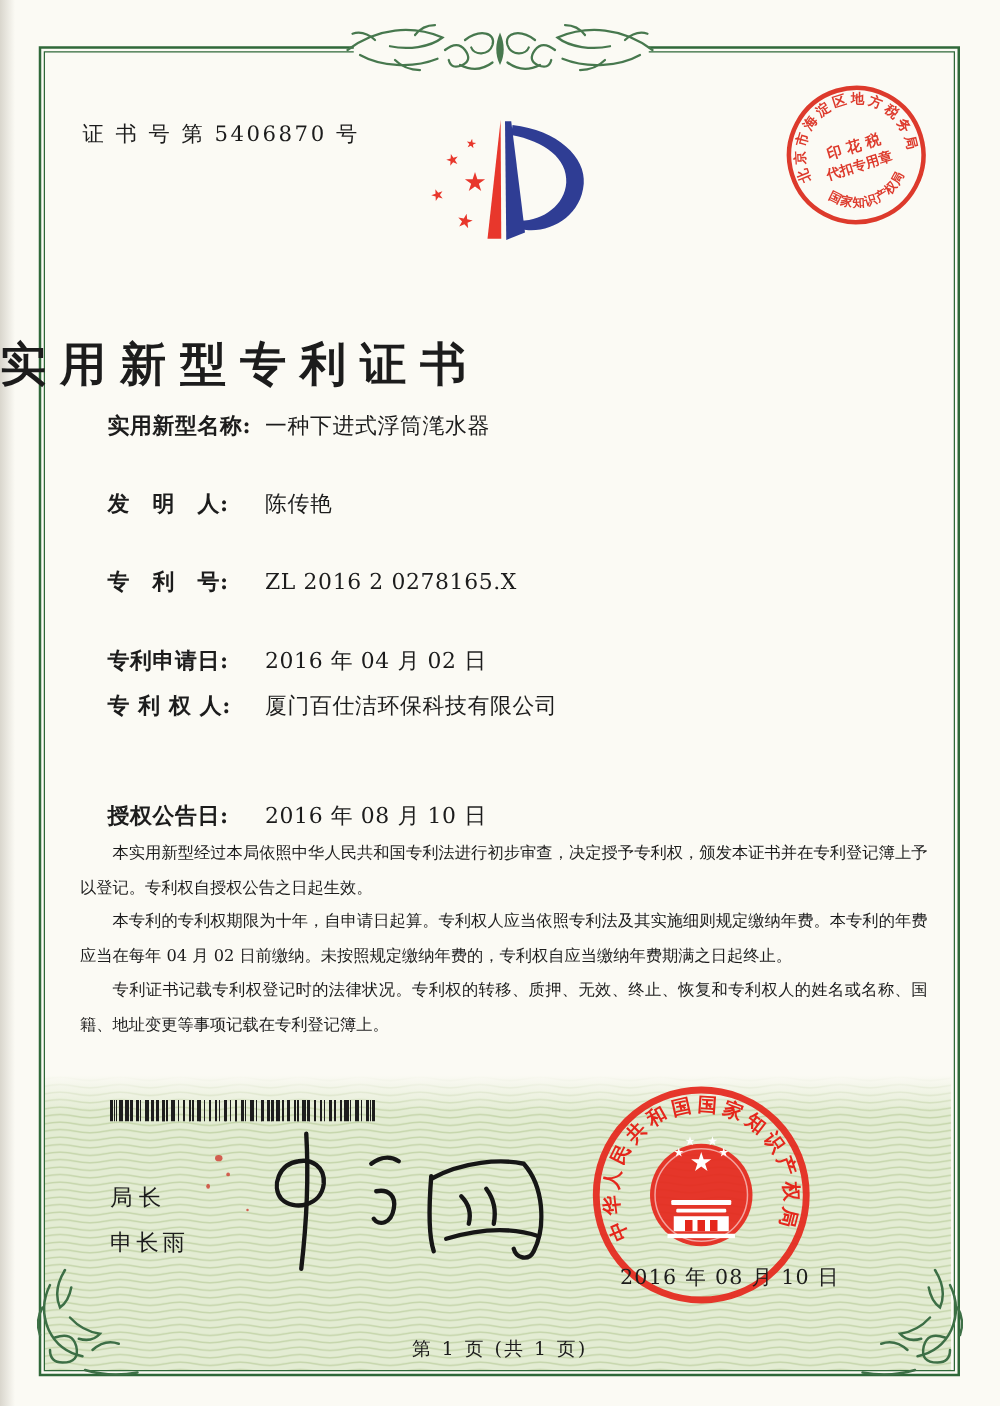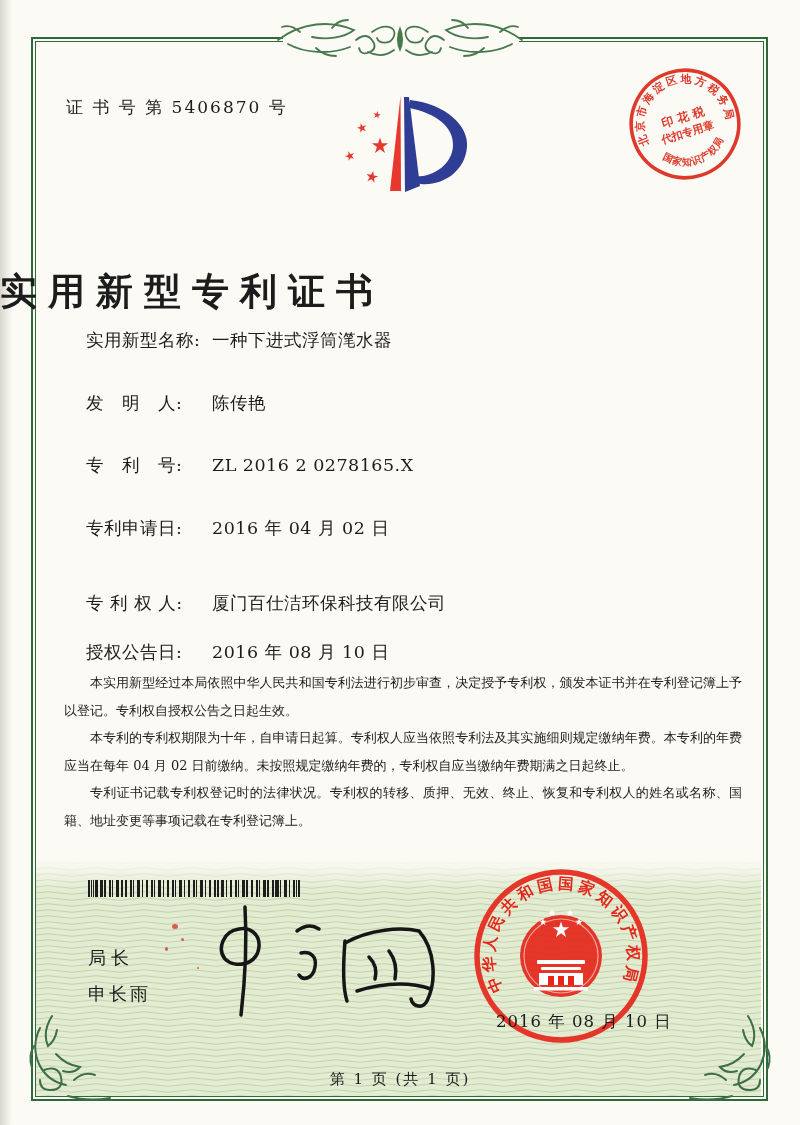--- a/index.html
+++ b/index.html
@@ -27,23 +27,23 @@
   .orn-corner-right{position:absolute;left:683px;top:1010px;z-index:7;transform:scaleX(-1);}
   
   .cert-no{position:absolute;left:66px;top:96px;font-size:17px;letter-spacing:2px;z-index:4;}
   .logo{position:absolute;left:330px;top:84px;z-index:4;}
   .tax-stamp{position:absolute;left:623px;top:62px;z-index:5;transform:rotate(-17deg);}
   .doc-title{position:absolute;left:0;right:0;top:224px;text-align:left;
     font-size:37px;font-weight:700;letter-spacing:11px;z-index:4;margin-top:43px;}
   
   .fields{position:absolute;left:86px;top:0;width:660px;z-index:4;}
   .field-row{position:absolute;left:0;font-size:17.5px;letter-spacing:.5px;white-space:nowrap;}
-  .flabel{display:inline-block;min-width:118px;}
+  .flabel{display:inline-block;min-width:118px;font-weight:bold;}
   .fvalue{margin-left:8px;}
-  .fr0{top:328px}.fr1{top:391px}.fr2{top:453px}.fr3{top:516px}.fr4{top:591px}.fr5{top:640px}
+  .fr0{top:328px}.fr1{top:391px}.fr2{top:453px}.fr3{top:516px}.fr4{top:552px}.fr5{top:640px}
   
   .body-text{position:absolute;left:64px;top:669px;width:678px;z-index:4;
     font-size:13px;line-height:27.6px;text-align:justify;}
   .body-text p{margin:0;text-indent:2em;}
   
   .barcode{position:absolute;left:88px;top:880px;width:212px;height:17px;z-index:4;
     background-image:
       repeating-linear-gradient(90deg,#1d1d1d 0 2px,transparent 2px 3px,#1d1d1d 3px 4px,transparent 4px 7px,#1d1d1d 7px 10px,transparent 10px 12px,#1d1d1d 12px 13px,transparent 13px 16px,#1d1d1d 16px 18px,transparent 18px 21px),
       repeating-linear-gradient(90deg,transparent 0 5px,#1d1d1d 5px 6px,transparent 6px 13px,#1d1d1d 13px 15px,transparent 15px 29px);}
   .director-title{position:absolute;left:88px;top:946px;font-size:18px;letter-spacing:5px;z-index:4;}

